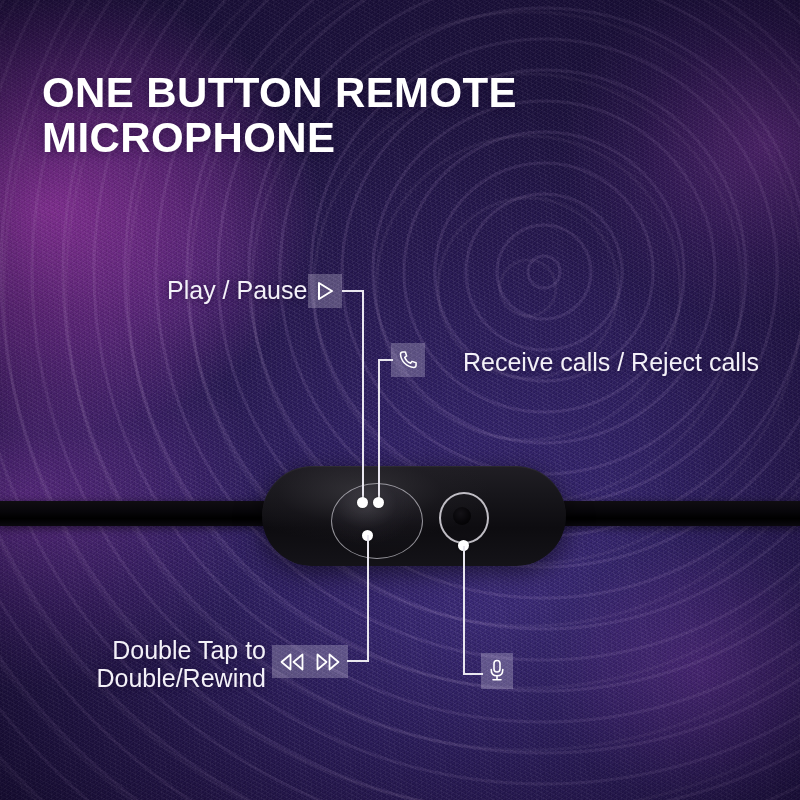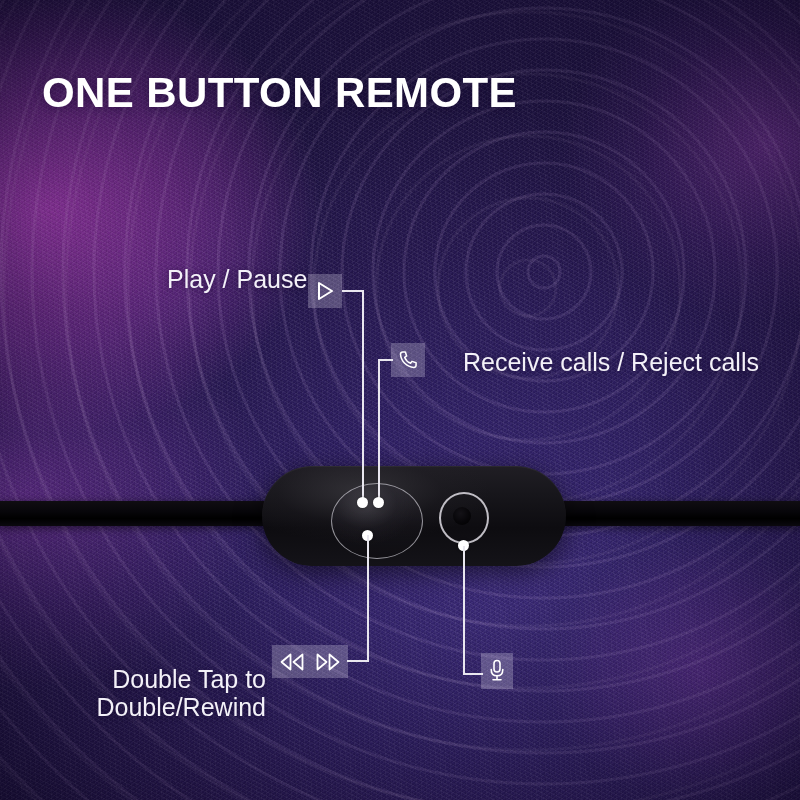--- a/index.html
+++ b/index.html
@@ -173,23 +173,23 @@
   
   .label {
     position: absolute;
     color: #f3f1f8;
     font-size: 25px;
     font-weight: normal;
     line-height: 1.12;
     white-space: nowrap;
     text-shadow: 0 1px 6px rgba(18,2,38,0.55);
   }
-  .label.two-line { white-space: normal; text-align: right; margin-top: 29px; }
-
-  #lbl-play     { left: 167px; top: 265px; }
+  .label.two-line { white-space: normal; text-align: right; }
+
+  #lbl-play     { left: 167px; top: 276px; }
   #lbl-calls    { left: 463px; top: 348px; }
   #lbl-dtap     { left: 80px;  top: 636px; width: 186px; }
   #lbl-mic      { left: 524px; top: 655px; }
 
   #badge-play   { left: 308px; top: 274px; width: 34px; height: 34px; }
   #badge-phone  { left: 391px; top: 343px; width: 34px; height: 34px; }
   #badge-dtap   { left: 272px; top: 645px; width: 76px; height: 33px; }
   #badge-mic    { left: 481px; top: 653px; width: 32px; height: 36px; }
 </style>
 </head>
@@ -199,20 +199,21 @@
 
   <div class="bg-layer bg-base"></div>
   <div class="bg-layer bg-magenta"></div>
   <div class="bg-layer bg-rings"></div>
   <div class="bg-layer bg-rings2"></div>
   <div class="bg-layer bg-grain"></div>
   <div class="bg-layer bg-vignette"></div>
 
   <h1 class="title">
     <span>ONE BUTTON REMOTE</span>
+    <span class="l2">MICROPHONE</span>
   </h1>
 
   <div class="cable"></div>
   <div class="remote"></div>
   <div class="btn-circle"></div>
   <div class="mic-circle"></div>
   <div class="mic-hole"></div>
 
   <div class="lead lead-h" style="left:342px; top:290px; width:22px;"></div>
   <div class="lead lead-v" style="left:362px; top:290px; height:212px;"></div>

